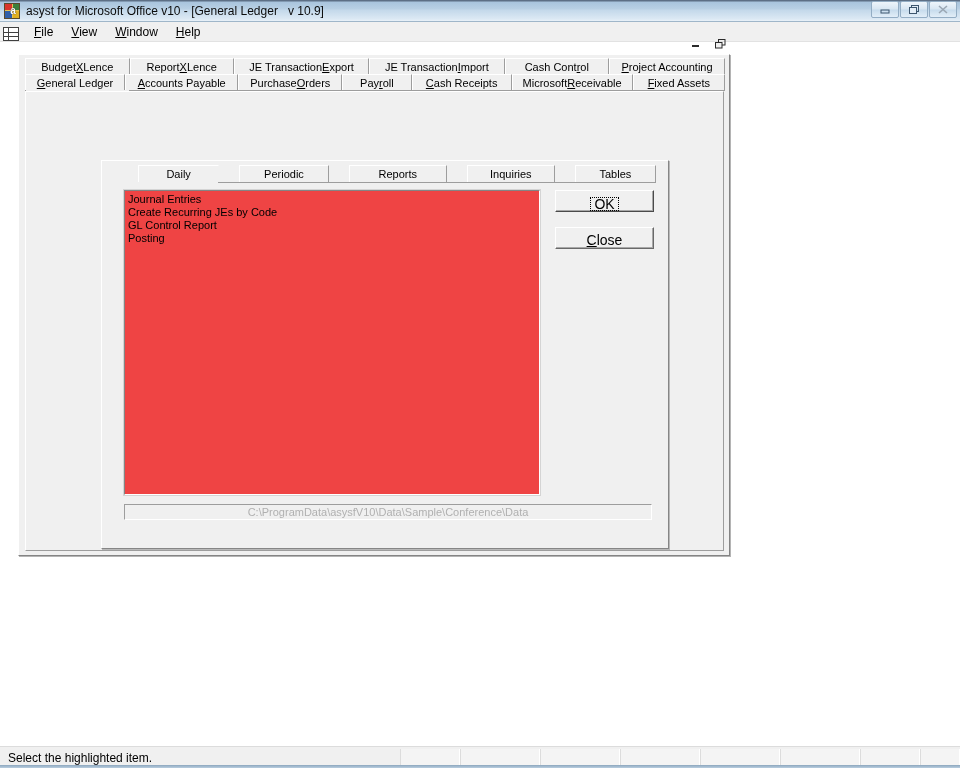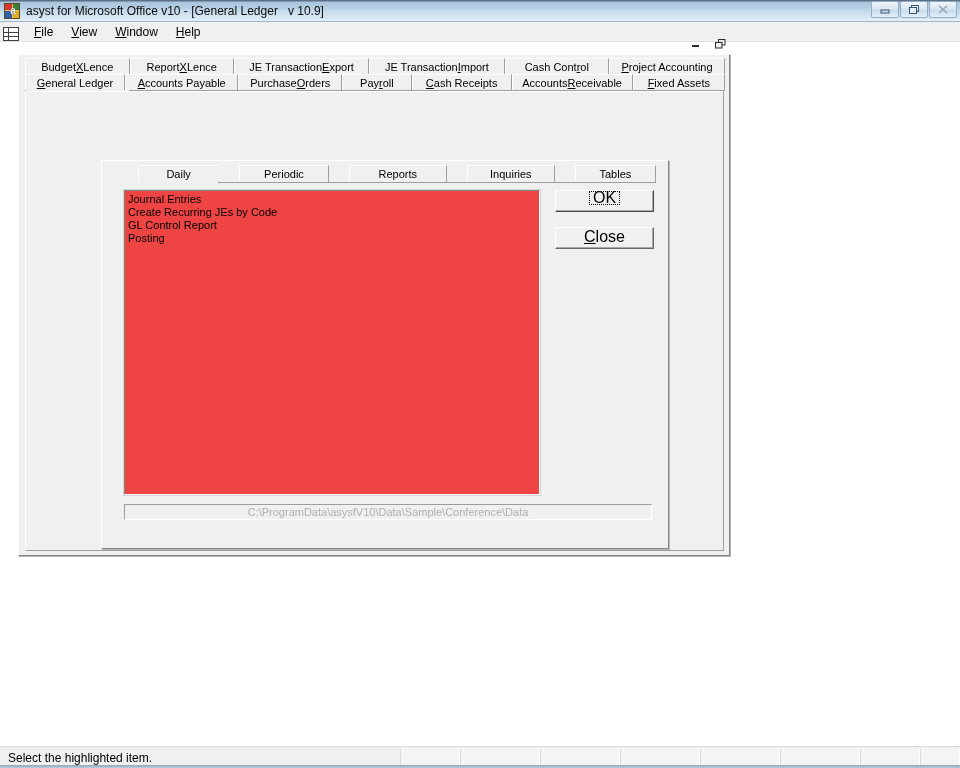--- a/index.html
+++ b/index.html
@@ -275,24 +275,24 @@
 
   .btn {
     position: absolute;
     width: 99px; height: 22px;
     background: #f0f0f0;
     border-top: 1px solid #ffffff;
     border-left: 1px solid #ffffff;
     border-right: 1px solid #696969;
     border-bottom: 1px solid #696969;
     box-shadow: inset -1px -1px 0 0 #a8a8a8;
-    font-size: 16px;
+    font-size: 14px;
     color: #000;
     display: flex;
-    align-items: flex-start;
+    align-items: flex-end;
     justify-content: center;
     cursor: default;
   }
   .btn .acc { text-decoration: underline; }
   .btn-ok   { left: 437px; top: 8px; border-right-color:#4a4a4a; border-bottom-color:#4a4a4a; }
   .btn-close{ left: 437px; top: 45px; }
   .focusrect {
     border: 1px dotted #000000;
     padding: 0px 3px;
     line-height: 12px;
@@ -460,21 +460,21 @@
           <div class="tab" style="width:72px">
               <span>Pay</span>
               <span class="acc">r</span>
               <span>oll</span>
             </div>
           <div class="tab" style="width:104px">
               <span class="acc">C</span>
               <span>ash Receipts</span>
             </div>
           <div class="tab" style="width:126px">
-              <span>Accounts </span>
+              <span>Microsoft </span>
               <span class="acc">R</span>
               <span>eceivable</span>
             </div>
           <div class="tab" style="width:96px">
               <span class="acc">F</span>
               <span>ixed Assets</span>
             </div>
         </div>
 
         <div class="tab-underline">

